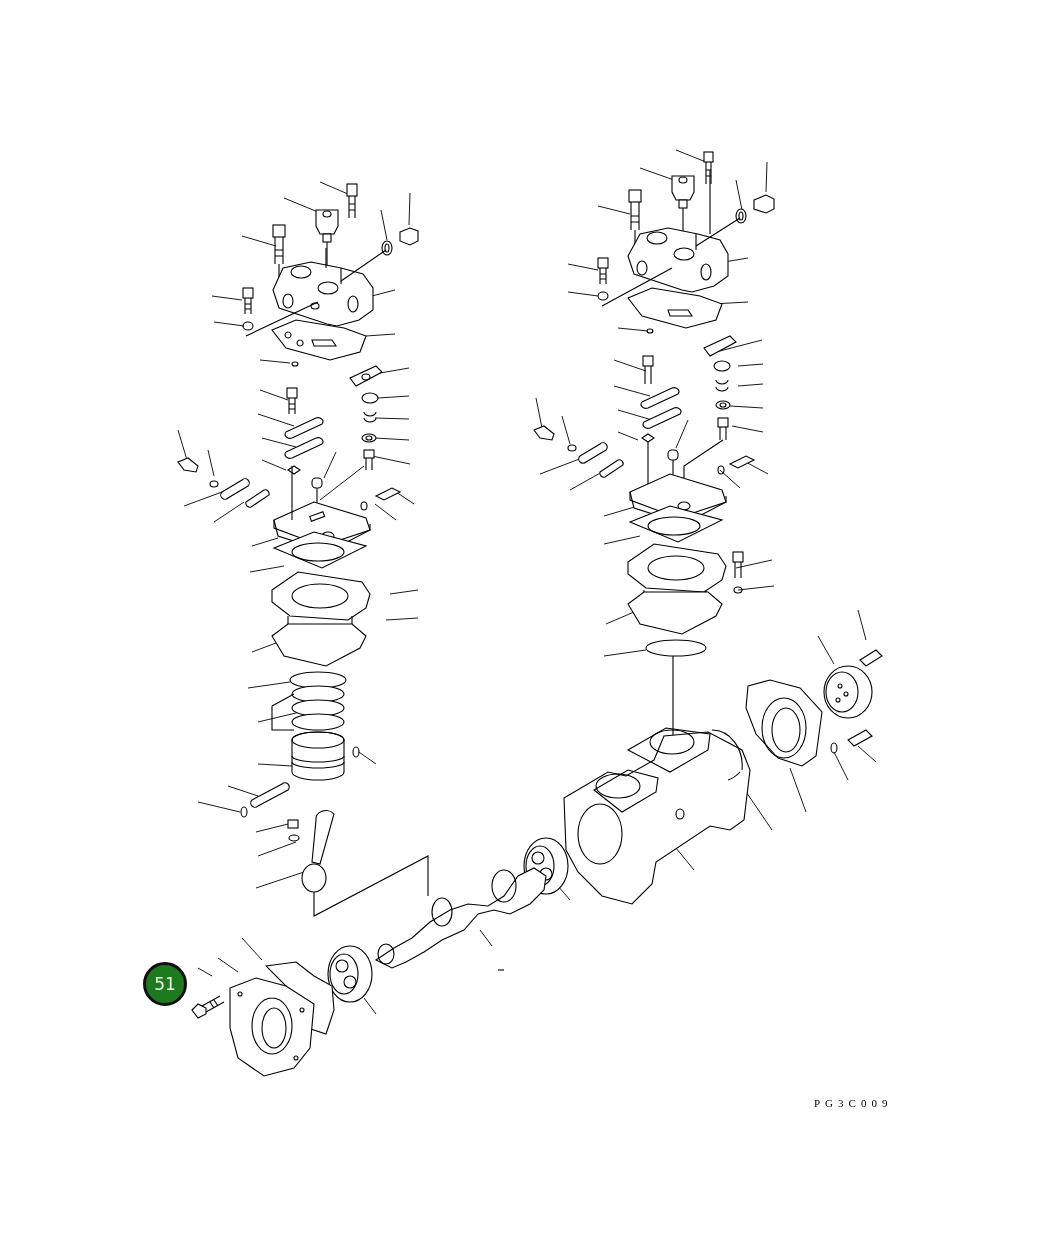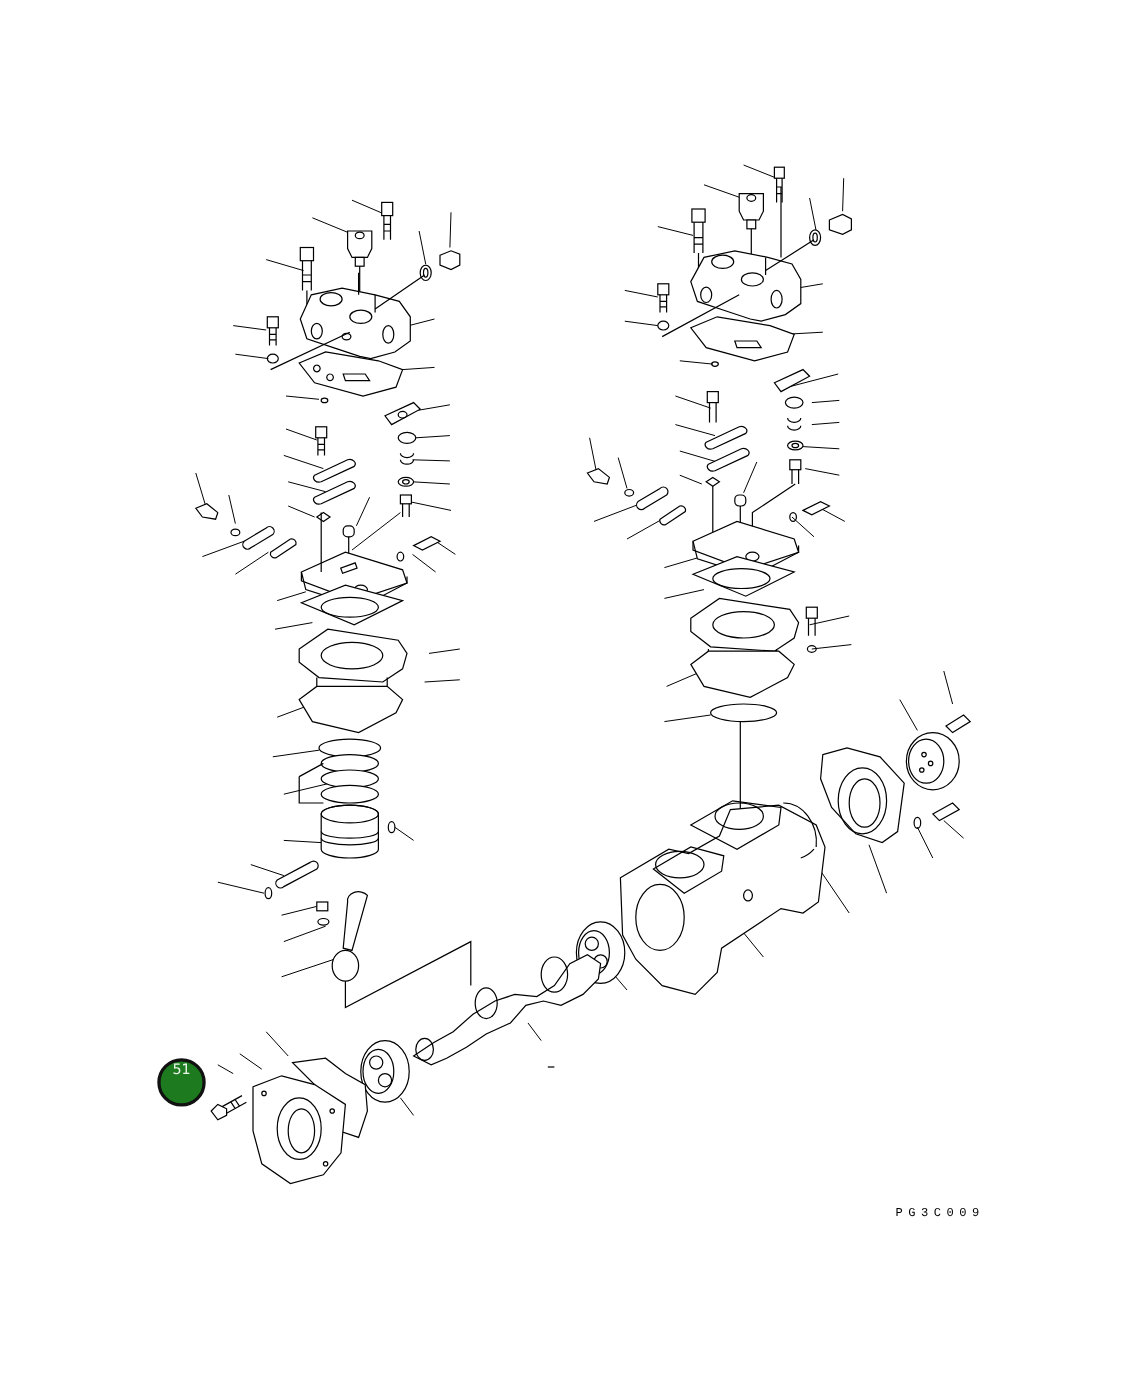--- a/index.html
+++ b/index.html
@@ -1,22 +1,22 @@
 <!DOCTYPE html>
 <html><head>
 <meta charset="utf-8">
 <style>
   html,body{margin:0;padding:0;background:#ffffff;}
   body{width:1037px;height:1258px;position:relative;overflow:hidden;font-family:"DejaVu Sans Mono",monospace;}
   #diagram{position:absolute;left:0;top:0;width:1037px;height:1258px;}
   .ln{fill:none;stroke:#000;stroke-width:1.1;}
   .fl{fill:#fff;stroke:#000;stroke-width:1.1;}
   .thin{fill:none;stroke:#000;stroke-width:0.9;}
-  .callout{position:absolute;left:143px;top:962px;width:44px;height:44px;border-radius:50%;background:#1e7a1e;border:3px solid #111;box-sizing:border-box;color:#e8f5e8;font-family:"DejaVu Sans",sans-serif;font-size:13px;display:flex;align-items:flex-start;justify-content:center;cursor:pointer;}
-  .code{position:absolute;left:814px;top:1097px;font-family:Liberation Mono, monospace;font-size:11px;letter-spacing:5px;color:#000;}
+  .callout{position:absolute;left:143px;top:962px;width:44px;height:44px;border-radius:50%;background:#1e7a1e;border:3px solid #111;box-sizing:border-box;color:#e8f5e8;font-family:"DejaVu Sans",sans-serif;font-size:17px;display:flex;align-items:center;justify-content:center;cursor:pointer;}
+  .code{position:absolute;left:814px;top:1097px;font-family:Liberation Serif, serif;font-size:11px;letter-spacing:5px;color:#000;}
 </style>
 </head>
 <body>
 
 <svg id="diagram" viewBox="0 0 1037 1258" xmlns="http://www.w3.org/2000/svg">
 
   <g>
 
     <path class="thin" d="M320 182 L348 194 M284 198 L318 212 M242 236 L276 246 M212 296 L242 300 M214 322 L244 326 M260 360 L290 363 M381 210 L387 240 M410 193 L409 225 M364 298 L395 290 M366 336 L395 334"></path>
 

